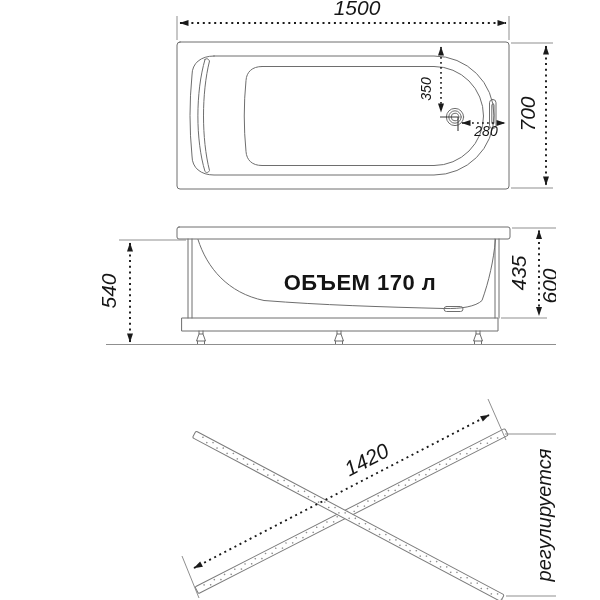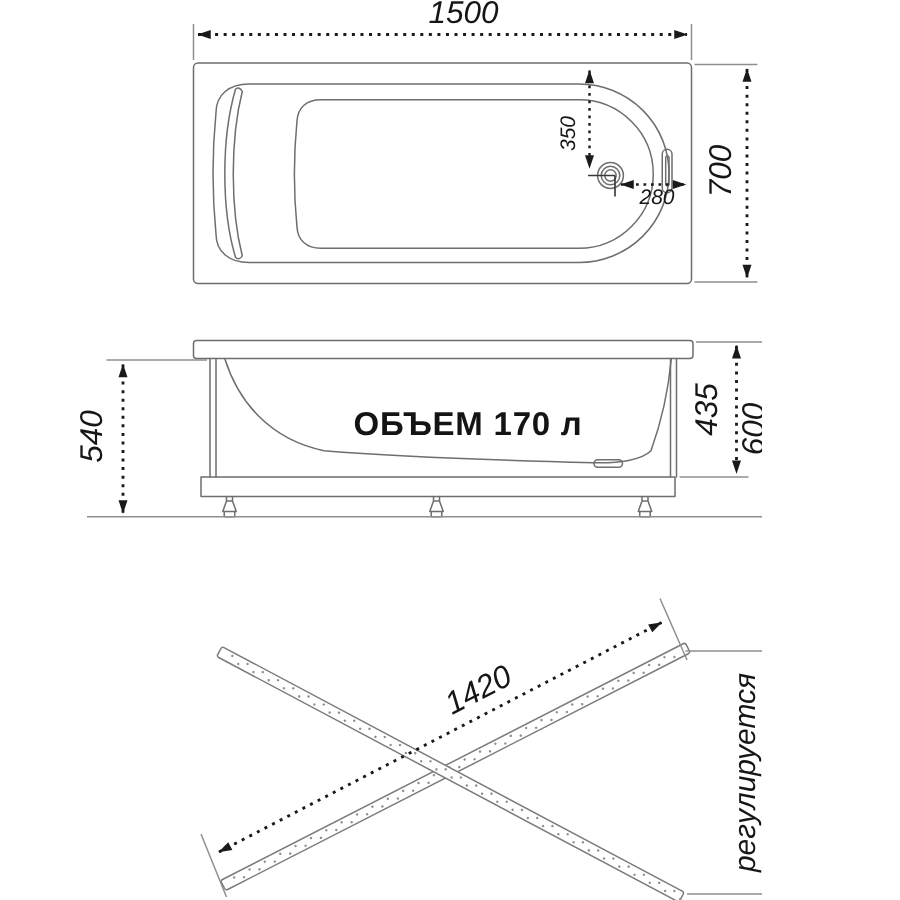--- a/index.html
+++ b/index.html
@@ -1,17 +1,17 @@
 <!DOCTYPE html>
 <html><head>
 <meta charset="utf-8">
 <style>
   html,body{margin:0;padding:0;background:#ffffff;}
   .stage{width:508px;height:600px;background:#ffffff;position:relative;overflow:hidden;
-         font-family:"Liberation Sans",sans-serif;}
+         font-family:"Liberation Sans",sans-serif;margin-left:48px;}
   svg{display:block}
   .c   {fill:none;stroke:#6e6e6e;stroke-width:1;stroke-linecap:round;stroke-linejoin:round;}
   .tick{fill:none;stroke:#3a3a3a;stroke-width:1.1;}
   .dim {fill:none;stroke:#1a1a1a;stroke-width:1.9;stroke-dasharray:2 3.7;}
   .dimsm{fill:none;stroke:#1a1a1a;stroke-width:1.6;stroke-dasharray:1.8 3.2;}
   .ext {fill:none;stroke:#8f8f8f;stroke-width:1;}
   .rail{fill:#ffffff;stroke:#7b7b7b;stroke-width:1;}
   .holes{fill:none;stroke:#8f8f8f;stroke-width:1.6;stroke-dasharray:0.01 11.5;stroke-linecap:round;}
   .dimtext{font:italic 21px "Liberation Sans",sans-serif;fill:#161616;}
   .dimtext-sm{font:italic 14px "Liberation Sans",sans-serif;fill:#161616;}

